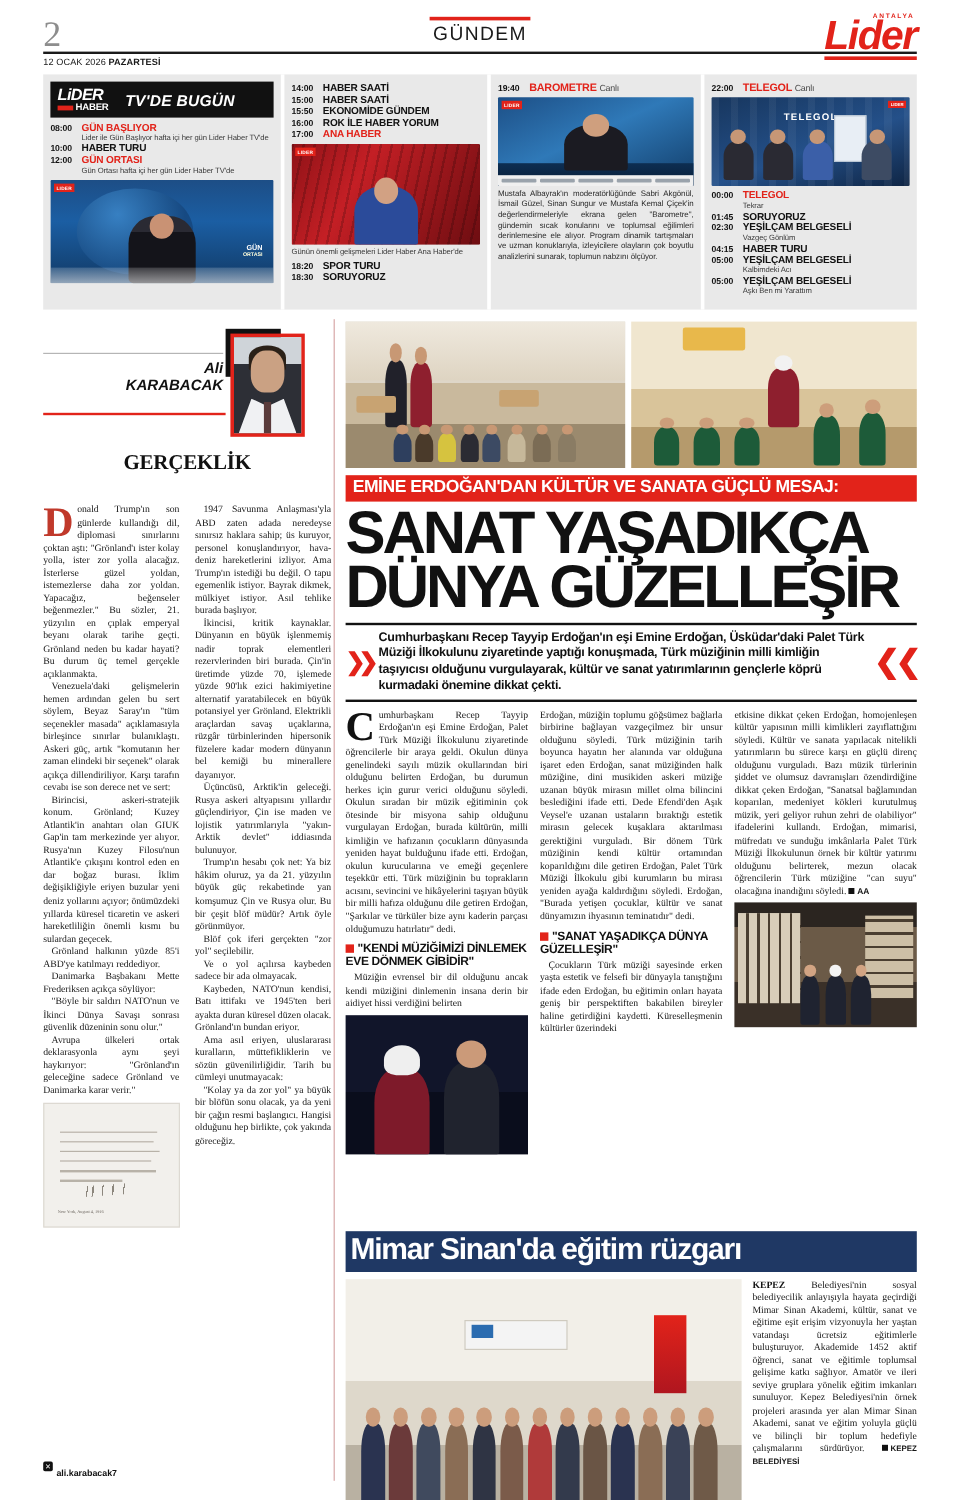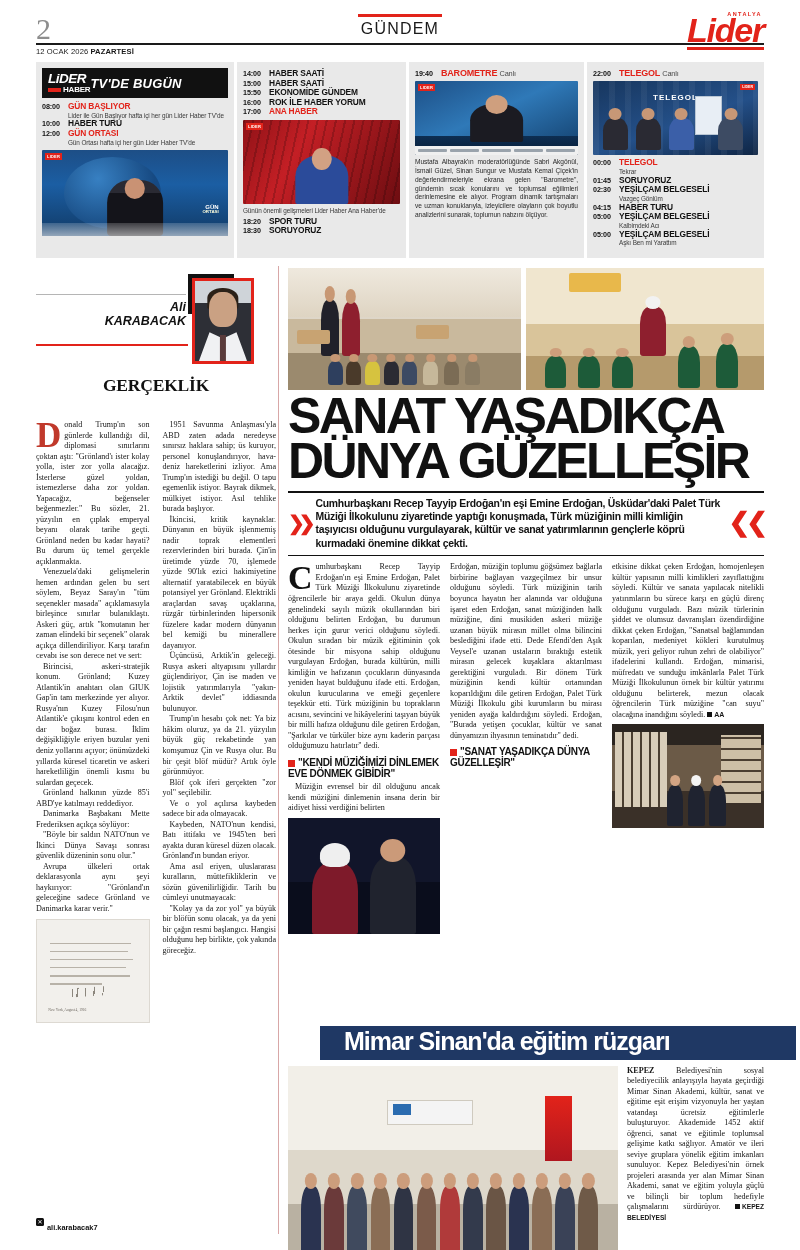--- a/index.html
+++ b/index.html
@@ -68,21 +68,21 @@
   .lider-haber-box {
     background: #111; color: #fff; height: 30px; width: 100%;
     display: flex; align-items: center; padding: 0 6px;
   }
   .lh-logo { line-height: 1; }
   .lh-l1 { font-size: 13.5px; font-weight: bold; font-style: italic; letter-spacing: -.5px; }
   .lh-l2 { display: flex; align-items: center; gap: 2px; margin-top: 1px; }
   .lh-dash { width: 13px; height: 4px; background: #e2231a; }
   .lh-l2 span { font-size: 8px; font-weight: bold; letter-spacing: -.2px; }
   .tv-today {
-    font-size: 13px; font-weight: bold; font-style: italic;
+    margin-left: 14px; font-size: 13px; font-weight: bold; font-style: italic;
     letter-spacing: .2px;
   }
 
   .sched { margin-top: 4px; }
   .srow { display: flex; align-items: baseline; line-height: 1.14; }
   .stime {
     width: 26px; flex: 0 0 26px; font-size: 7.2px; font-weight: bold; color: #111;
     letter-spacing: -.1px;
   }
   .sname { font-size: 8.4px; font-weight: bold; color: #111; letter-spacing: -.15px; }
@@ -427,21 +427,21 @@
   .ip-hall .pp::after{content:"";position:absolute;left:50%;transform:translateX(-50%);top:-22%;width:58%;height:26%;border-radius:50%;background:#d2a483;}
   .ip-hall .pp.w::after{ background:#f4f4f4; }
   .aa-tag { font-family:"Liberation Sans",sans-serif; font-size: 7px; font-weight: bold; }
   .aa-tag .sq { display:inline-block; width:5px;height:5px;background:#111;margin-right:2px; vertical-align:0px;}
 
   
   .bottom { position: absolute; left: 288px; top: 1026px; width: 476px; }
   .bot-head {
     width: 476px; background: #1f3864; color: #fff;
     font-weight: bold; font-size: 25px; letter-spacing: -1px;
-    padding: 3px 8px 5px 24px; line-height: 1.02; margin-left: 32px;
+    padding: 3px 8px 5px 4px; line-height: 1.02;
   }
   .bot-body { display: flex; gap: 9px; margin-top: 6px; }
   .bot-photo {
     width: 330px; height: 192px; position: relative; overflow: hidden;
     background: linear-gradient(180deg,#f2efe8 0 44%, #ded8cb 44% 72%, #b9b1a2 72% 100%);
   }
   .bot-photo .banner {
     position:absolute; left: 30%; top: 18%; width: 26%; height: 13%;
     background:#f4f4f4; border:1px solid #cfcabf;
   }
@@ -672,21 +672,21 @@
       <div class="op-doc">
         <div class="ln" style="top:22%;width:72%;"></div>
         <div class="ln" style="top:30%;width:70%;"></div>
         <div class="ln" style="top:38%;width:74%;"></div>
         <div class="ln" style="top:46%;width:68%;"></div>
         <div class="ln" style="top:54%;width:71%;"></div>
         <div class="ln" style="top:62%;width:46%;"></div>
         <div class="sig"></div>
         <div class="date">New York, August 4, 1916</div>
       </div>
-      <p>1951 Savunma Anlaşması'yla ABD zaten adada neredeyse sınırsız haklara sahip; üs kuruyor, personel konuşlandırıyor, hava-deniz hareketlerini izliyor. Ama Trump'ın istediği bu değil. O tapu egemenlik istiyor. Bayrak dikmek, mülkiyet istiyor. Asıl tehlike burada başlıyor.</p>
+      <p>1947 Savunma Anlaşması'yla ABD zaten adada neredeyse sınırsız haklara sahip; üs kuruyor, personel konuşlandırıyor, hava-deniz hareketlerini izliyor. Ama Trump'ın istediği bu değil. O tapu egemenlik istiyor. Bayrak dikmek, mülkiyet istiyor. Asıl tehlike burada başlıyor.</p>
       <p>İkincisi, kritik kaynaklar. Dünyanın en büyük işlenmemiş nadir toprak elementleri rezervlerinden biri burada. Çin'in üretimde yüzde 70, işlemede yüzde 90'lık ezici hakimiyetine alternatif yaratabilecek en büyük potansiyel yer Grönland. Elektrikli araçlardan savaş uçaklarına, rüzgâr türbinlerinden hipersonik füzelere kadar modern dünyanın bel kemiği bu minerallere dayanıyor.</p>
       <p>Üçüncüsü, Arktik'in geleceği. Rusya askeri altyapısını yıllardır güçlendiriyor, Çin ise maden ve lojistik yatırımlarıyla "yakın-Arktik devlet" iddiasında bulunuyor.</p>
       <p>Trump'ın hesabı çok net: Ya biz hâkim oluruz, ya da 21. yüzyılın büyük güç rekabetinde yan komşumuz Çin ve Rusya olur. Bu bir çeşit blöf müdür? Artık öyle görünmüyor.</p>
       <p>Blöf çok iferi gerçekten "zor yol" seçilebilir.</p>
       <p>Ve o yol açılırsa kaybeden sadece bir ada olmayacak.</p>
       <p>Kaybeden, NATO'nun kendisi, Batı ittifakı ve 1945'ten beri ayakta duran küresel düzen olacak. Grönland'ın bundan eriyor.</p>
       <p>Ama asıl eriyen, uluslararası kuralların, müttefikliklerin ve sözün güvenilirliğidir. Tarih bu cümleyi unutmayacak:</p>
       <p>"Kolay ya da zor yol" ya büyük bir blöfün sonu olacak, ya da yeni bir çağın resmi başlangıcı. Hangisi olduğunu hep birlikte, çok yakında göreceğiz.</p>
     </div>
 
@@ -718,20 +718,21 @@
         <div class="board"></div>
         <div class="teach"></div>
         <div class="kidg" style="left:8%;"></div>
         <div class="kidg" style="left:22%;"></div>
         <div class="kidg" style="left:36%;"></div>
         <div class="kidg" style="left:64%;height:34%;"></div>
         <div class="kidg" style="left:80%;height:36%;"></div>
       </div>
     </div>
 
+    <div class="kicker">EMİNE ERDOĞAN'DAN KÜLTÜR VE SANATA GÜÇLÜ MESAJ:</div>
 
     <div class="bighead">
       <div>SANAT YAŞADIKÇA</div>
       <div>DÜNYA GÜZELLEŞİR</div>
     </div>
 
     <div class="lead-wrap">
       <div class="lead-rule-top"></div>
       <div class="lead">
         <div class="chev">❯❯</div>
@@ -753,20 +754,21 @@
             </div>
           <div class="m1">
               <div class="hd"></div>
             </div>
         </div>
       </div>
 
       <div class="col">
         <p class="noind">Erdoğan, müziğin toplumu göğsümez bağlarla birbirine bağlayan vazgeçilmez bir unsur olduğunu söyledi. Türk müziğinin tarih boyunca hayatın her alanında var olduğuna işaret eden Erdoğan, sanat müziğinden halk müziğine, dini musikiden askeri müziğe uzanan büyük mirasın millet olma bilincini beslediğini ifade etti. Dede Efendi'den Aşık Veysel'e uzanan ustaların bıraktığı estetik mirasın gelecek kuşaklara aktarılması gerektiğini vurguladı. Bir dönem Türk müziğinin kendi kültür ortamından koparıldığını dile getiren Erdoğan, Palet Türk Müziği İlkokulu gibi kurumların bu mirası yeniden ayağa kaldırdığını söyledi. Erdoğan, "Burada yetişen çocuklar, kültür ve sanat dünyamızın ihyasının teminatıdır" dedi.</p>
         <div class="subhead"><span class="sq"></span><span>"SANAT YAŞADIKÇA DÜNYA GÜZELLEŞİR"</span></div>
+        <p>Çocukların Türk müziği sayesinde erken yaşta estetik ve felsefi bir dünyayla tanıştığını ifade eden Erdoğan, bu eğitimin onları hayata geniş bir perspektiften bakabilen bireyler haline getirdiğini kaydetti. Küreselleşmenin kültürler üzerindeki</p>
       </div>
 
       <div class="col">
         <p class="noind"><span>etkisine dikkat çeken Erdoğan, homojenleşen kültür yapısının milli kimlikleri zayıflattığını söyledi. Kültür ve sanata yapılacak nitelikli yatırımların bu sürece karşı en güçlü direnç olduğunu vurguladı. Bazı müzik türlerinin şiddet ve olumsuz davranışları özendirdiğine dikkat çeken Erdoğan, "Sanatsal bağlamından koparılan, medeniyet kökleri kurutulmuş müzik, yeri geliyor ruhun zehri de olabiliyor" ifadelerini kullandı. Erdoğan, mimarisi, müfredatı ve sunduğu imkânlarla Palet Türk Müziği İlkokulunun örnek bir kültür yatırımı olduğunu belirterek, mezun olacak öğrencilerin Türk müziğine "can suyu" olacağına inandığını söyledi.</span> <span class="aa-tag"><span class="sq"></span><span>AA</span></span></p>
         <div class="inline-photo ip-hall" style="height:104px;">
           <div class="frames"></div>
           <div class="f2"></div>
           <div class="pp" style="left:36%;"></div>
           <div class="pp w" style="left:50%;"></div>
           <div class="pp" style="left:64%;"></div>

